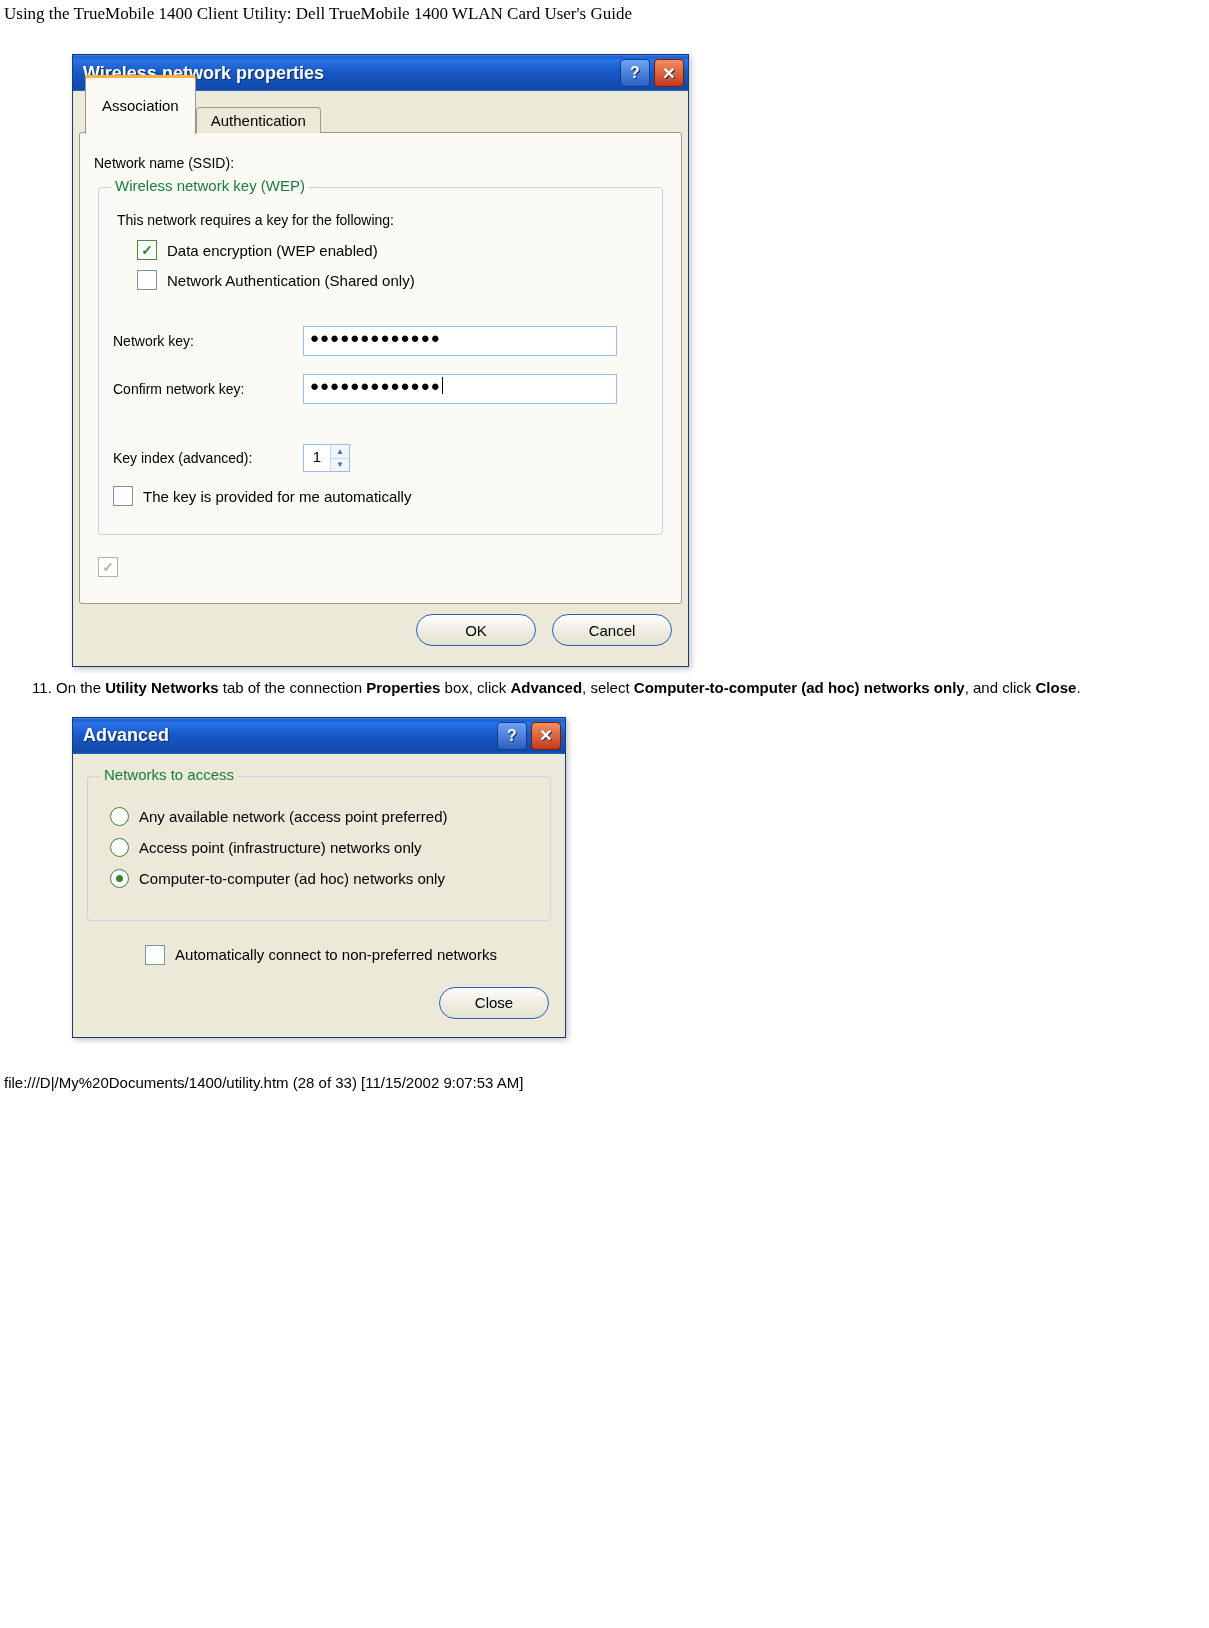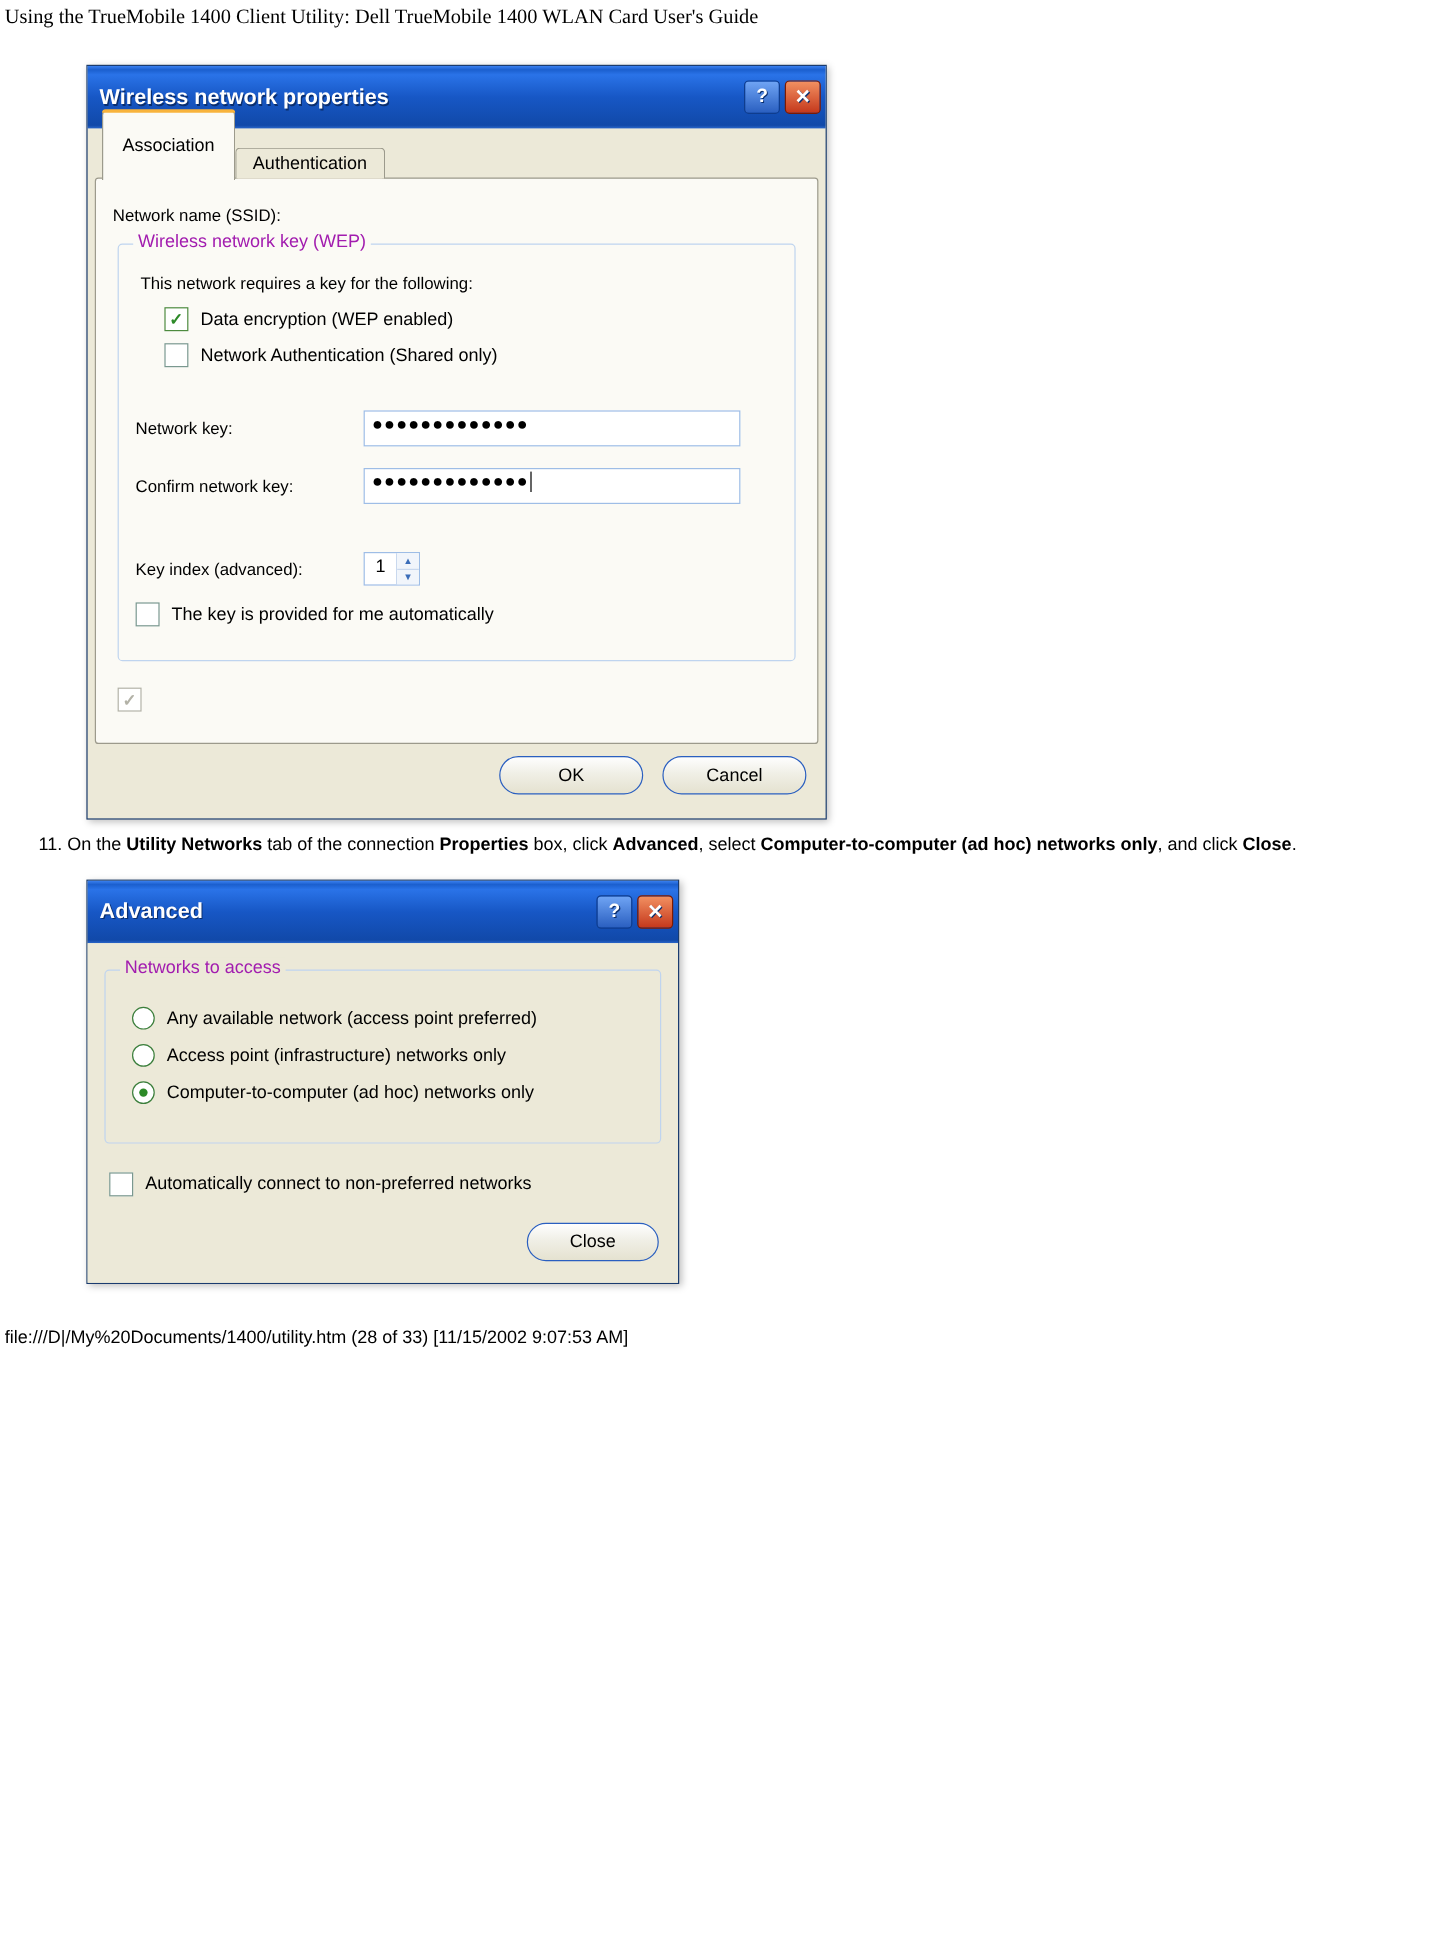--- a/index.html
+++ b/index.html
@@ -19,21 +19,21 @@
     margin-left: 70px;
     margin-bottom: 10px;
   }
   
   .xp-dialog {
     background: #ece9d8;
     border: 1px solid #1a3b6f;
     box-shadow: 2px 2px 6px rgba(0,0,0,0.25);
   }
   .xp-titlebar {
-    height: 52px;
+    height: 36px;
     background: linear-gradient(to bottom,
       #3a80f0 0%, #1b5fce 6%, #2a73e8 14%, #1757c5 50%, #1149a9 95%, #2a66c9 100%);
     display: flex;
     align-items: center;
     padding: 0 4px 0 10px;
     color: #fff;
     font-family: "Trebuchet MS", Tahoma, sans-serif;
     font-size: 18px;
     font-weight: bold;
     text-shadow: 1px 1px 0 #0a2e6e;
@@ -117,21 +117,21 @@
     border-radius:4px;
     margin: 16px 4px 4px 4px;
     padding: 20px 14px 18px 14px;
     position:relative;
   }
   .groupbox .legend {
     position:absolute;
     top:-11px; left:12px;
     background:#fbfaf5;
     padding:0 4px;
-    color:#a21caf;
+    color:#15803d;
     font-size:15px;
   }
   .chk-row {
     display:flex; align-items:center; gap:10px;
     margin:10px 0 10px 24px;
     font-size:15px;
   }
   .chk-row.noindent{ margin-left:0; }
   .xp-check {
     width:18px; height:18px;
@@ -314,21 +314,21 @@
           <span>Access point (infrastructure) networks only</span>
         </div>
         <div class="radio-row">
           <span class="xp-radio">
               <span class="dot"></span>
             </span>
           <span>Computer-to-computer (ad hoc) networks only</span>
         </div>
       </div>
 
-      <div class="chk-row noindent" style="margin:24px 0 8px 4px;">
+      <div class="chk-row noindent" style="margin:24px 0 8px 4px;justify-content:center;">
         <span class="xp-check gray"></span>
         <span>Automatically connect to non-preferred networks</span>
       </div>
 
       <div class="xp-btnbar" style="padding:14px 2px 8px 0;">
         <button class="xp-button" style="min-width:110px;">Close</button>
       </div>
     </div>
   </div>
 </div>

